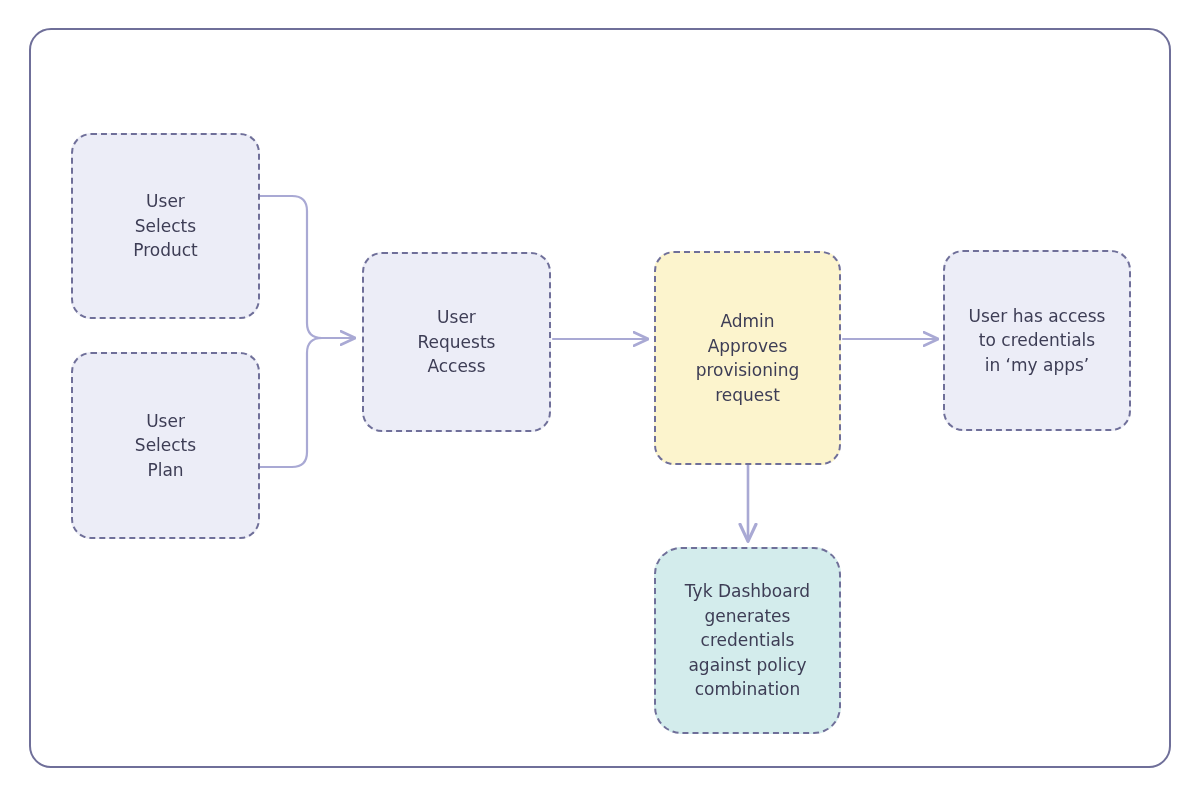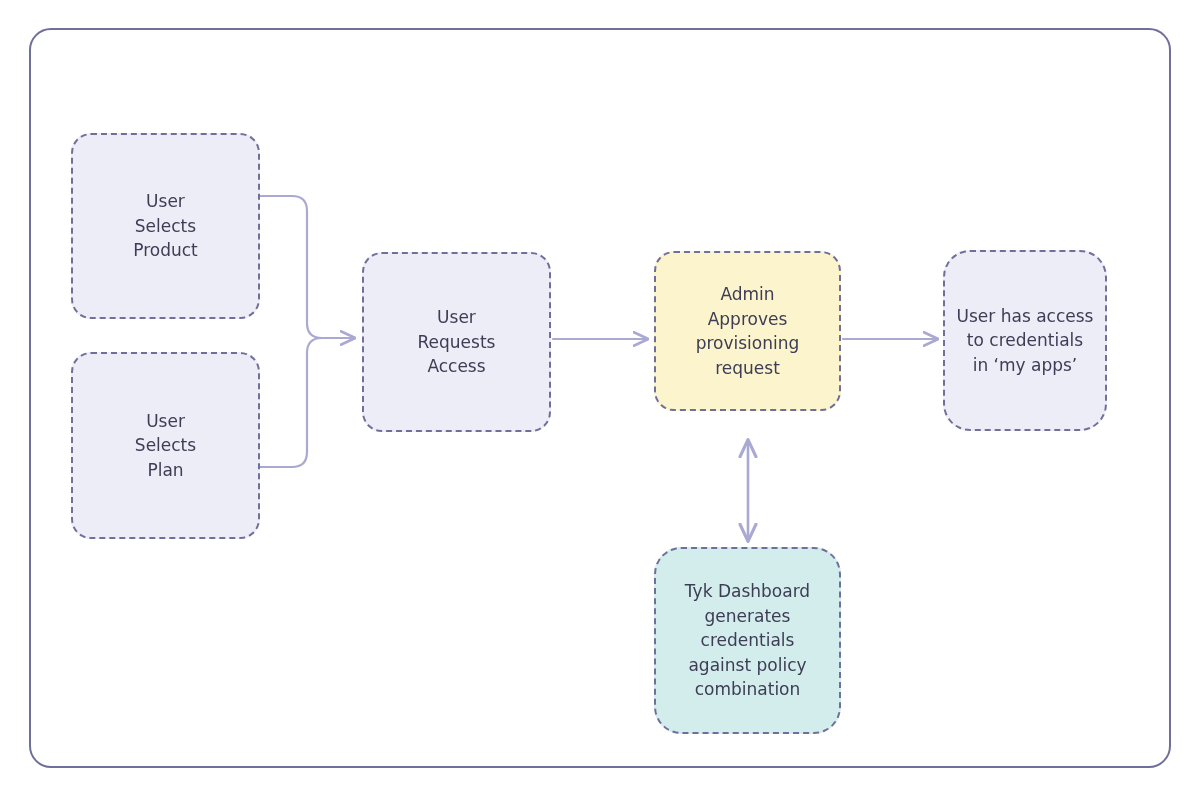--- a/index.html
+++ b/index.html
@@ -74,22 +74,22 @@
   }
 
   .fill-lavender { background: #ecedf7; }
   .fill-yellow   { background: #fcf4cd; }
   .fill-teal     { background: #d3ecec; }
 
   
   #node-user-selects-product { left: 71px;  top: 133px; width: 189px; height: 186px; }
   #node-user-selects-plan    { left: 71px;  top: 352px; width: 189px; height: 187px; }
   #node-user-requests-access { left: 362px; top: 252px; width: 189px; height: 180px; }
-  #node-admin-approves       { left: 654px; top: 251px; width: 187px; height: 160px; }
-  #node-user-has-access      { left: 943px; top: 250px; width: 164px; height: 181px; border-radius: 27px; }
+  #node-admin-approves       { left: 654px; top: 251px; width: 187px; height: 214px; }
+  #node-user-has-access      { left: 943px; top: 250px; width: 188px; height: 181px; }
   #node-tyk-dashboard        { left: 654px; top: 547px; width: 187px; height: 187px; border-radius: 27px; }
 </style>
 </head>
 <body>
 
 <div id="canvas">
 
   <div id="frame"></div>
 
 

